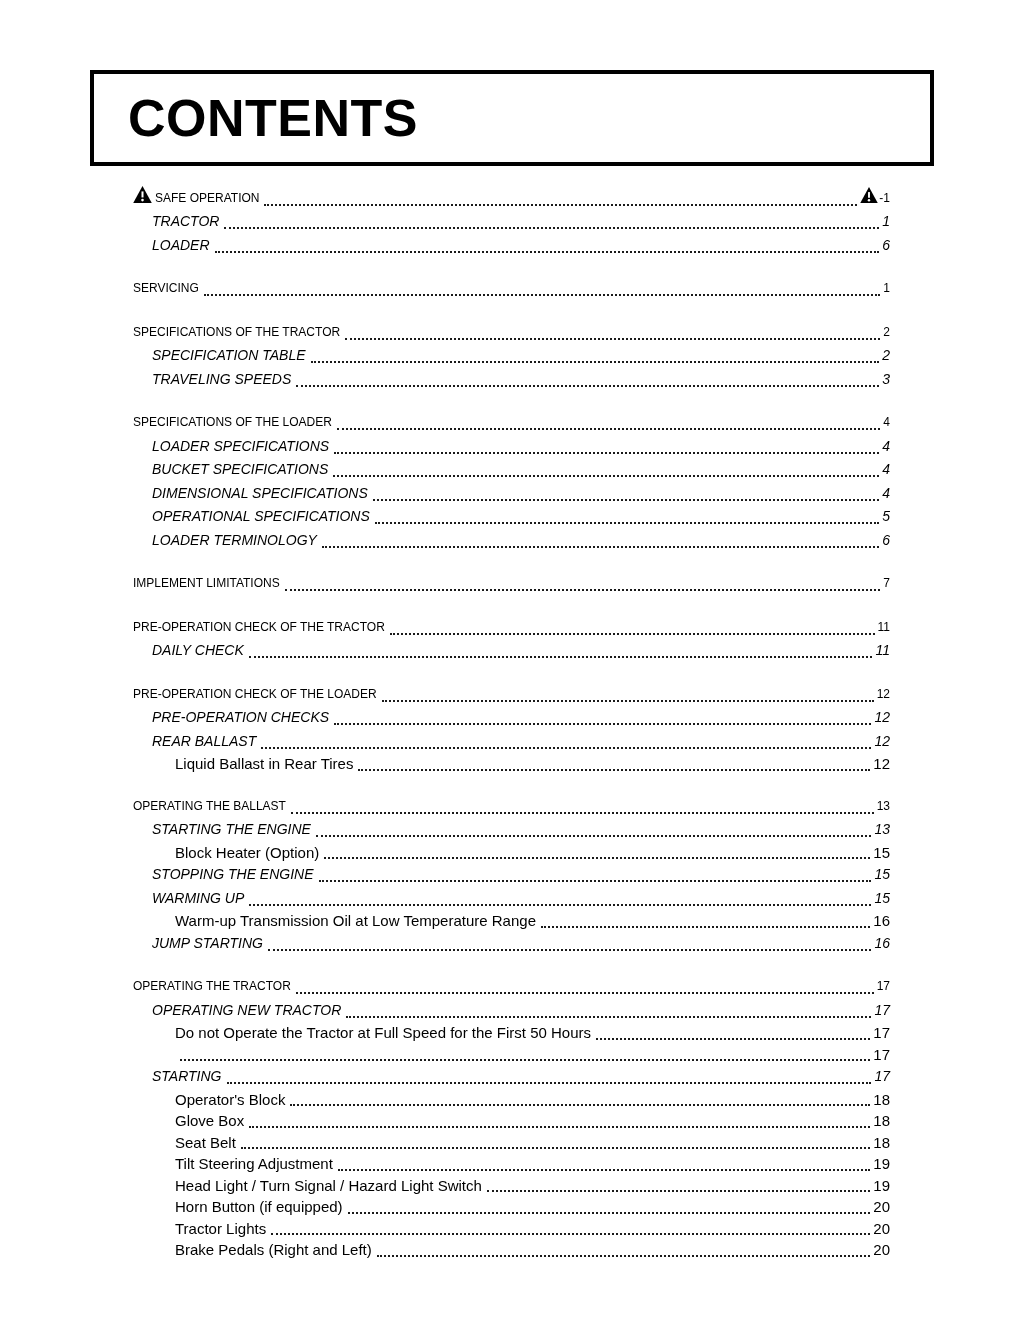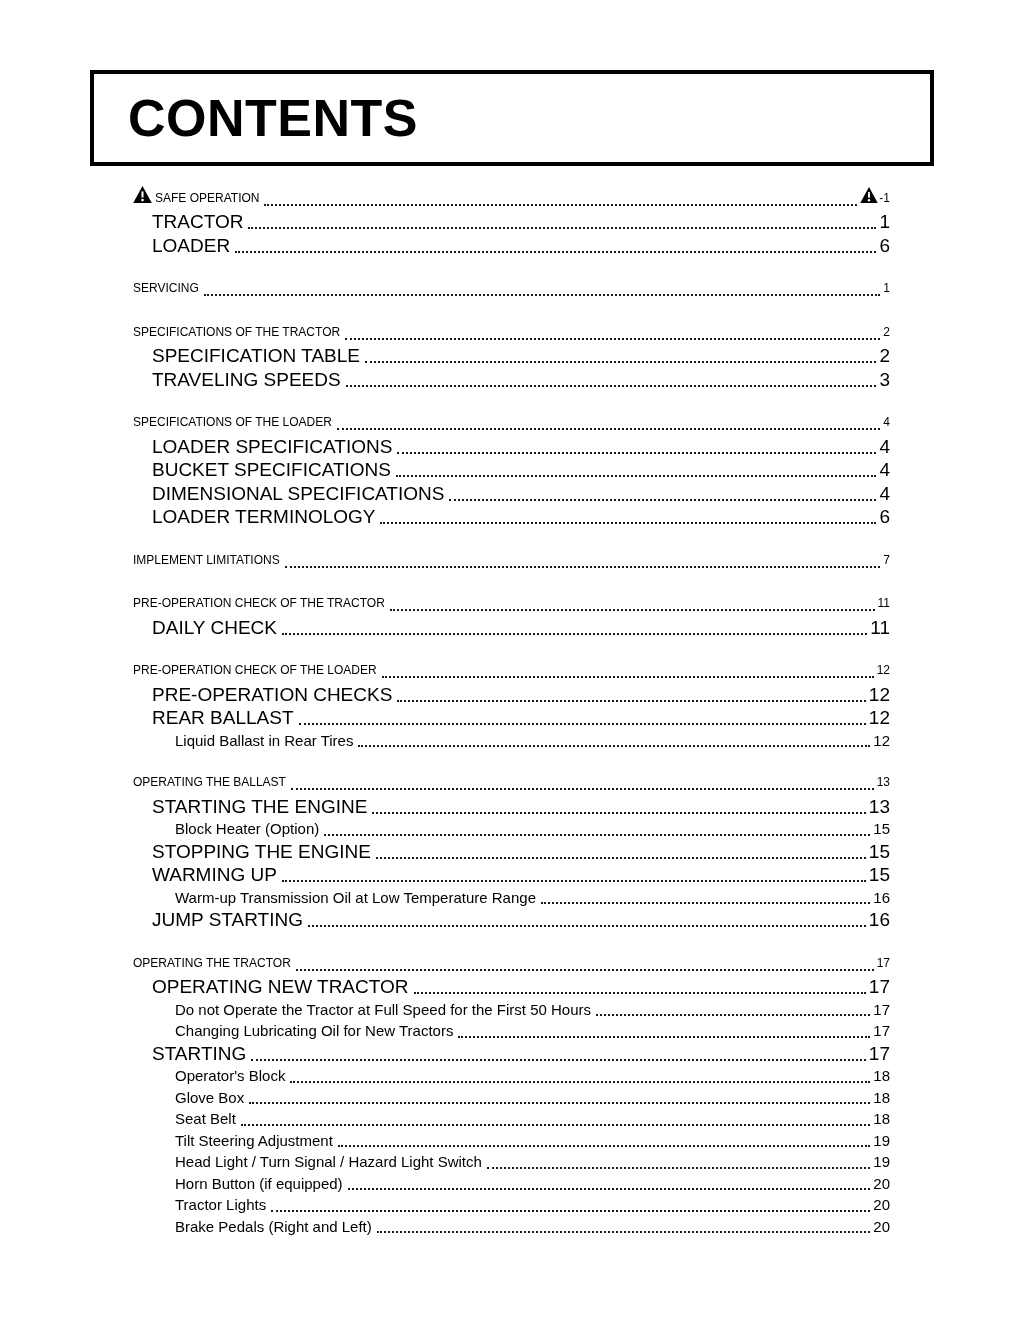--- a/index.html
+++ b/index.html
@@ -39,21 +39,21 @@
     position: absolute;
     left: 133px;
     top: 186px;
     width: 757px;
   }
   .toc-row {
     display: flex;
     align-items: flex-end;
   }
   .lvl0 { font-size: 12px; line-height: 23.5px; }
-  .lvl1 { font-size: 19px; line-height: 23.5px; padding-left: 19px; }
+  .lvl1 { font-size: 14px; line-height: 23.5px; padding-left: 19px; font-style: italic; }
   .lvl2 { font-size: 15px;   line-height: 21.5px; padding-left: 42px; }
   .gap  { margin-top: 20px; }
   .toc-label { white-space: nowrap; }
   .toc-leader {
     flex: 1 1 auto;
     min-width: 12px;
     border-bottom: 2.4px dotted #1a1a1a;
     margin: 0 3px 4.5px 5px;
   }
   .lvl2 .toc-leader { border-bottom-width: 2.2px; margin-bottom: 4px; }
@@ -134,20 +134,25 @@
         <span class="toc-label"><span>BUCKET SPECIFICATIONS</span></span>
         <span class="toc-leader"></span>
         <span class="toc-page"><span>4</span></span>
       </div>
       <div class="toc-row lvl1">
         <span class="toc-label"><span>DIMENSIONAL SPECIFICATIONS</span></span>
         <span class="toc-leader"></span>
         <span class="toc-page"><span>4</span></span>
       </div>
       <div class="toc-row lvl1">
+        <span class="toc-label"><span>OPERATIONAL SPECIFICATIONS</span></span>
+        <span class="toc-leader"></span>
+        <span class="toc-page"><span>5</span></span>
+      </div>
+      <div class="toc-row lvl1">
         <span class="toc-label"><span>LOADER TERMINOLOGY</span></span>
         <span class="toc-leader"></span>
         <span class="toc-page"><span>6</span></span>
       </div>
       <div class="toc-row lvl0 gap">
         <span class="toc-label"><span>IMPLEMENT LIMITATIONS</span></span>
         <span class="toc-leader"></span>
         <span class="toc-page"><span>7</span></span>
       </div>
       <div class="toc-row lvl0 gap">
@@ -224,21 +229,20 @@
         <span class="toc-label"><span>OPERATING NEW TRACTOR</span></span>
         <span class="toc-leader"></span>
         <span class="toc-page"><span>17</span></span>
       </div>
       <div class="toc-row lvl2">
         <span class="toc-label"><span>Do not Operate the Tractor at Full Speed for the First 50 Hours</span></span>
         <span class="toc-leader"></span>
         <span class="toc-page"><span>17</span></span>
       </div>
       <div class="toc-row lvl2">
-        <span class="toc-label"><span>Changing Lubricating Oil for New Tractors</span></span>
         <span class="toc-leader"></span>
         <span class="toc-page"><span>17</span></span>
       </div>
       <div class="toc-row lvl1">
         <span class="toc-label"><span>STARTING</span></span>
         <span class="toc-leader"></span>
         <span class="toc-page"><span>17</span></span>
       </div>
       <div class="toc-row lvl2">
         <span class="toc-label"><span>Operator's Block</span></span>

